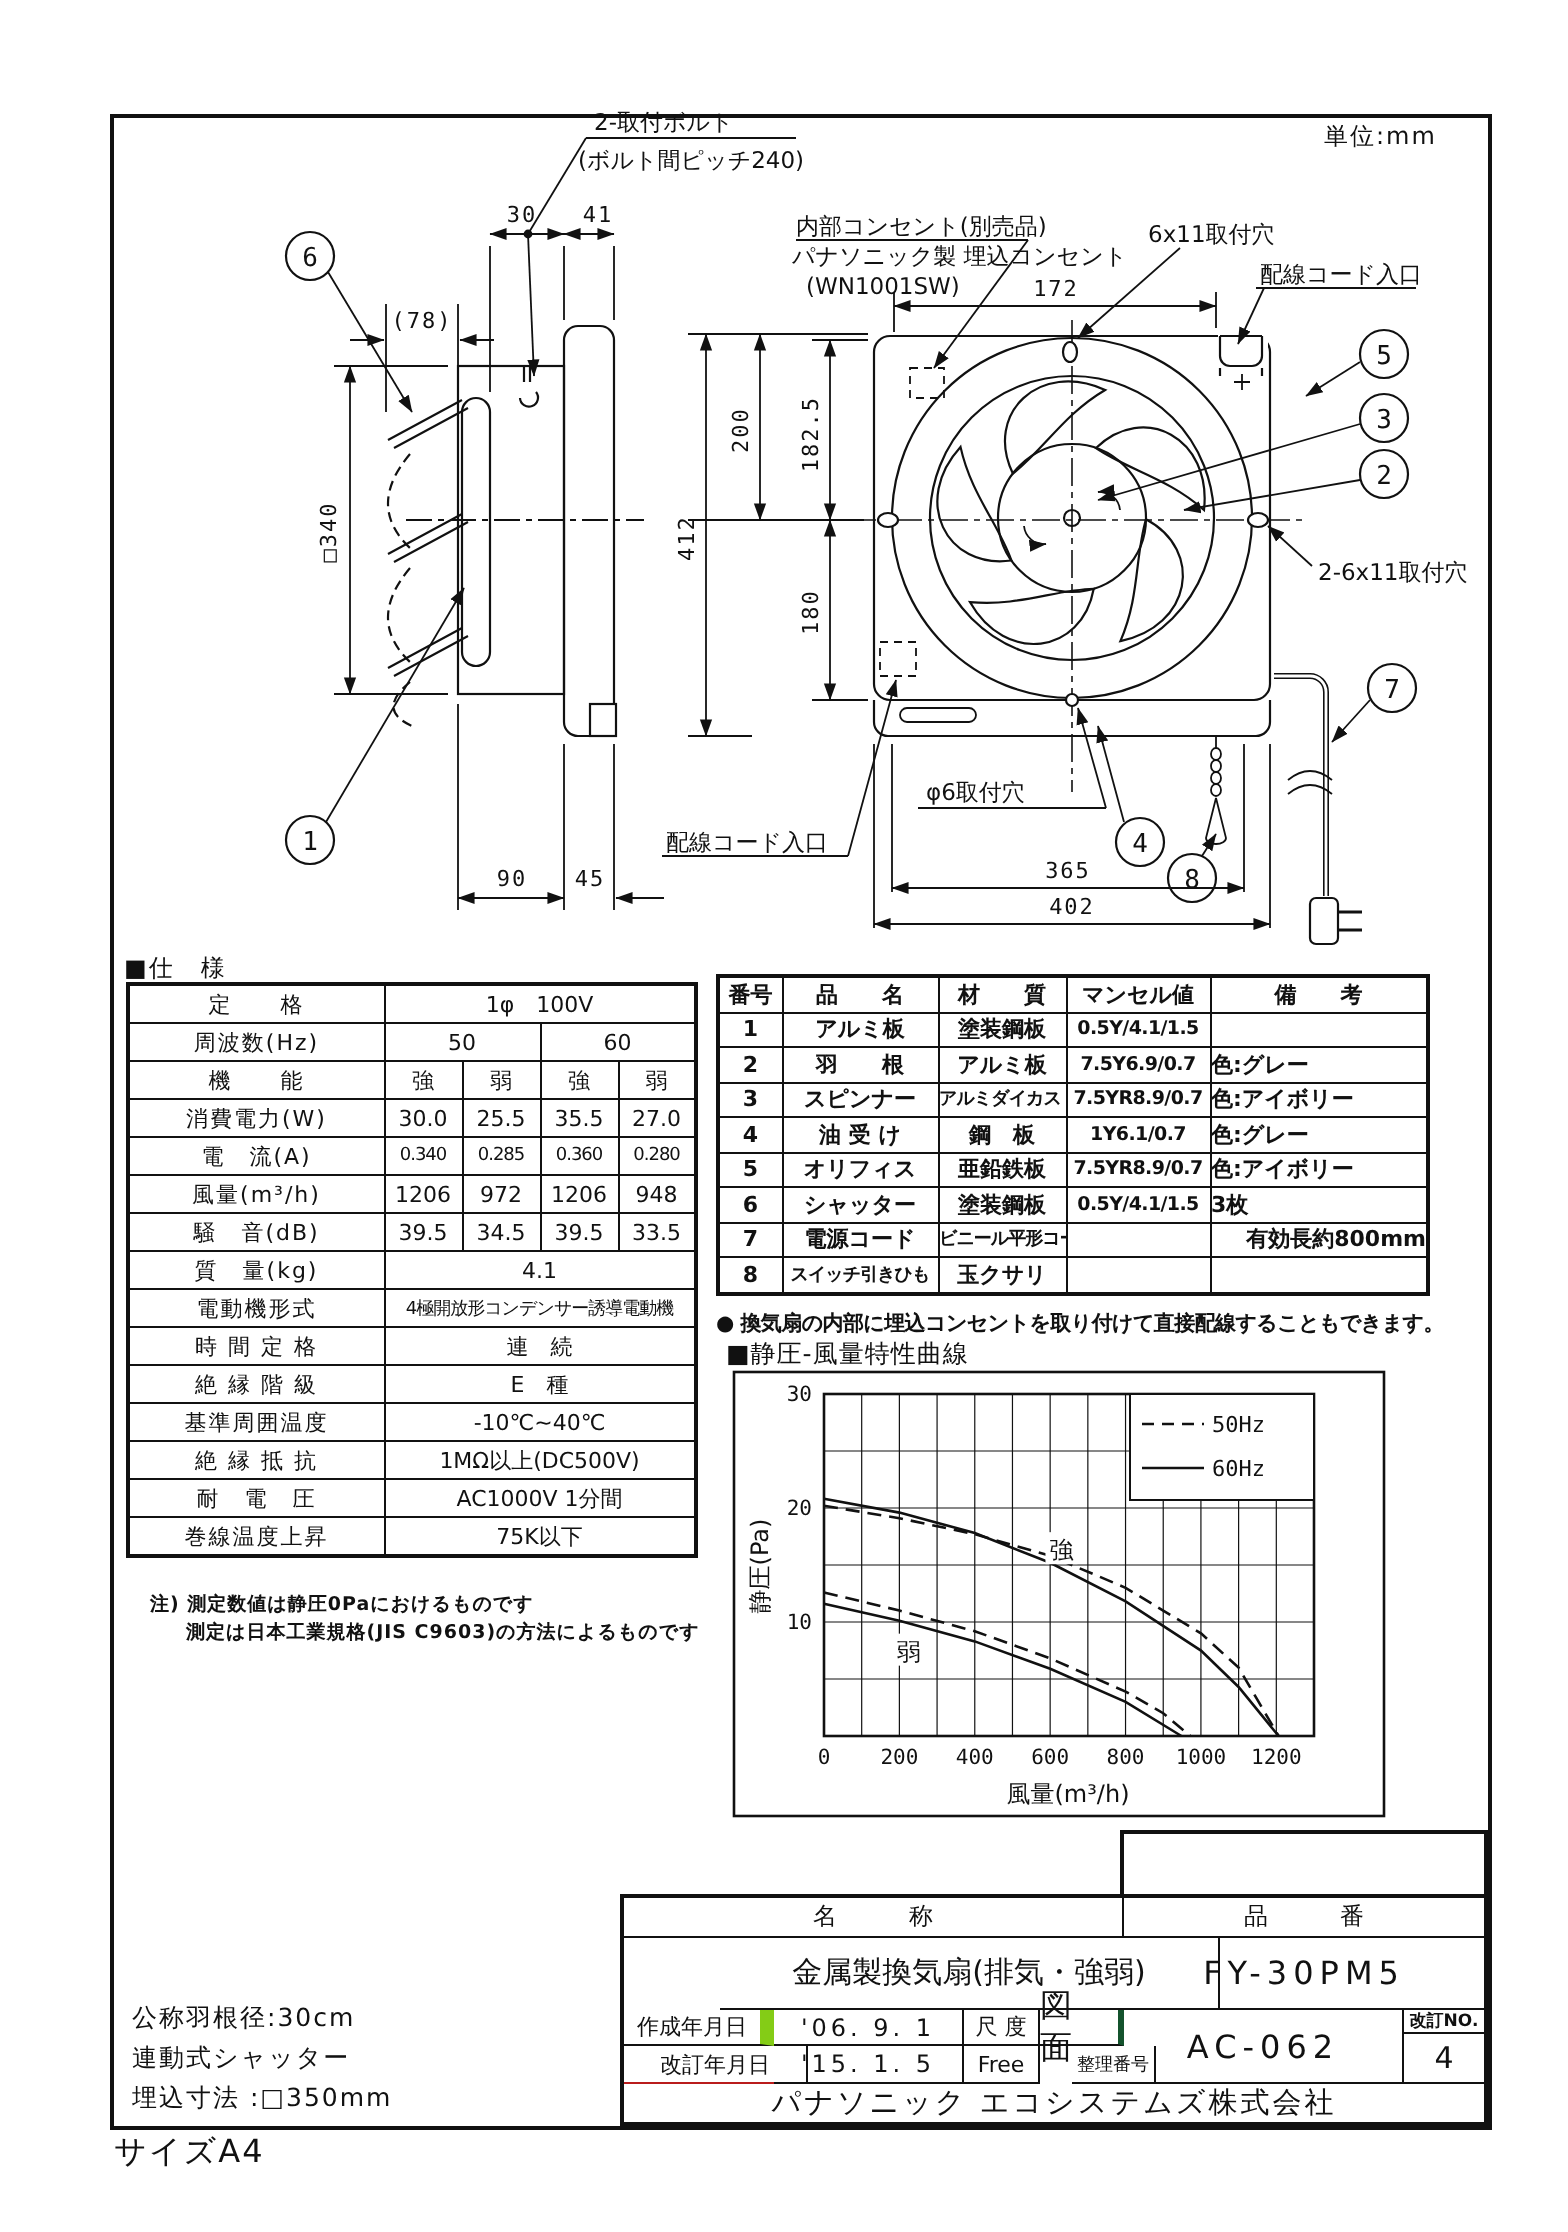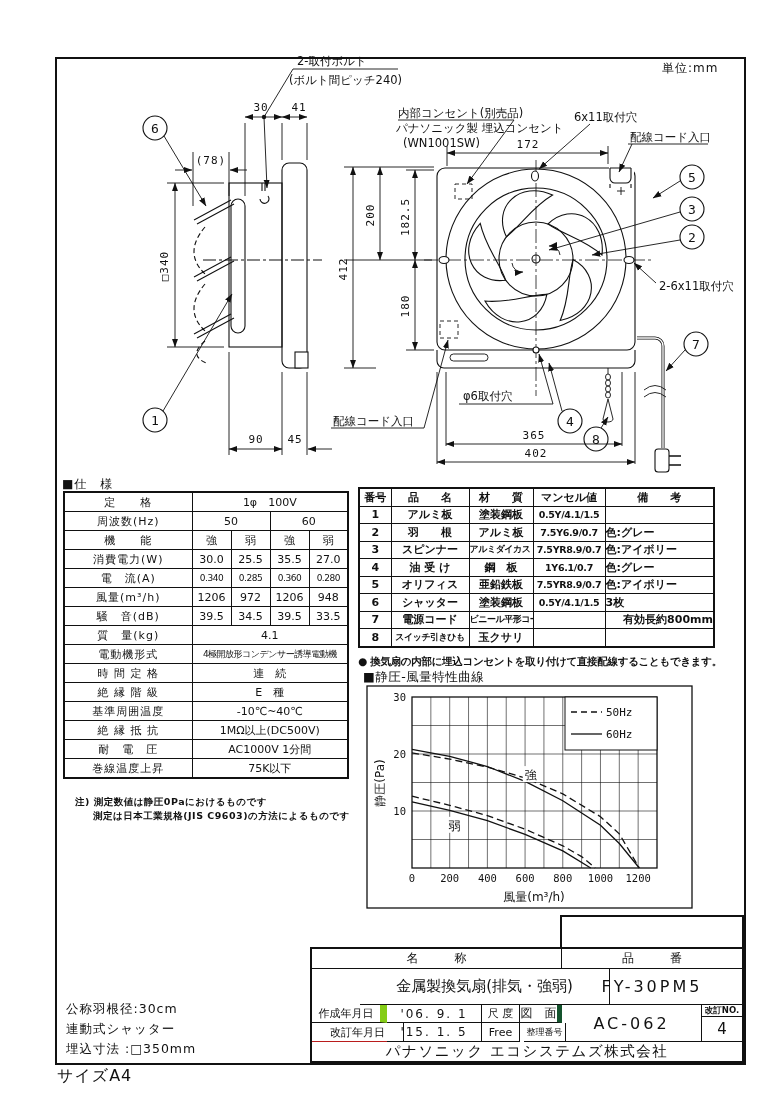--- a/index.html
+++ b/index.html
@@ -460,25 +460,25 @@
 
   <div class="abs" style="left:560px;top:915px;width:184px;height:32px;border:2px solid #111;border-bottom:none;box-sizing:border-box;"></div>
   <div class="abs" style="left:310px;top:947px;width:434px;height:116px;border:2px solid #111;box-sizing:border-box;">
     <div class="tb-cell" style="left:0;top:0;width:250px;height:20px;border-right:1px solid #111;border-bottom:1px solid #111;">名　　　称</div>
     <div class="tb-cell" style="left:250px;top:0;width:180px;height:20px;border-bottom:1px solid #111;">品　　　番</div>
     <div class="tb-cell" style="left:0;top:20px;width:250px;height:36px;border-right:1px solid #111;border-bottom:1px solid #111;font-size:15px;margin-left:48px;">金属製換気扇(排気・強弱)</div>
     <div class="tb-cell" style="left:250px;top:20px;width:180px;height:36px;border-bottom:1px solid #111;font-size:16px;letter-spacing:3px;">FY-30PM5</div>
     <div class="tb-cell" style="left:0;top:56px;width:75px;height:18px;border-right:7px solid #84cc16;border-bottom:1px solid #111;font-size:11px;">作成年月日</div>
     <div class="tb-cell" style="left:75px;top:56px;width:95px;height:18px;border-right:1px solid #111;border-bottom:1px solid #111;font-size:12px;letter-spacing:2px;">'06. 9. 1</div>
     <div class="tb-cell" style="left:170px;top:56px;width:38px;height:18px;border-right:1px solid #111;border-bottom:1px solid #111;font-size:11px;">尺 度</div>
-    <div class="tb-cell" style="left:208px;top:56px;width:42px;height:18px;border-right:5px solid #14532d;border-bottom:1px solid #111;font-size:12px;">図　面</div>
+    <div class="tb-cell" style="left:208px;top:56px;width:42px;height:18px;border-right:3px solid #14532d;border-bottom:1px solid #111;font-size:16px;">図　面</div>
     <div class="tb-cell" style="left:0;top:74px;width:92px;height:19px;border-right:1px solid #111;border-bottom:1px solid #b91c1c;font-size:11px;">改訂年月日</div>
     <div class="tb-cell" style="left:75px;top:74px;width:95px;height:19px;border-right:1px solid #111;border-bottom:1px solid #111;font-size:12px;letter-spacing:2px;">'15. 1. 5</div>
     <div class="tb-cell" style="left:170px;top:74px;width:38px;height:19px;border-right:1px solid #111;border-bottom:1px solid #111;font-size:11px;">Free</div>
-    <div class="tb-cell" style="left:212px;top:74px;width:42px;height:19px;border-right:1px solid #111;border-bottom:1px solid #111;font-size:9px;">整理番号</div>
+    <div class="tb-cell" style="left:224px;top:74px;width:42px;height:19px;border-right:1px solid #111;border-bottom:1px solid #111;font-size:9px;">整理番号</div>
     <div class="tb-cell" style="left:250px;top:56px;width:140px;height:37px;border-right:1px solid #111;border-bottom:1px solid #111;font-size:16px;letter-spacing:3px;">AC-062</div>
     <div class="tb-cell" style="left:390px;top:56px;width:40px;height:12px;border-bottom:1px solid #111;font-size:8.5px;font-weight:bold;">改訂NO.</div>
     <div class="tb-cell" style="left:390px;top:68px;width:40px;height:25px;border-bottom:1px solid #111;font-size:15px;">4</div>
     <div class="tb-cell" style="left:0;top:93px;width:430px;height:19px;font-size:14.5px;letter-spacing:1.5px;">パナソニック エコシステムズ株式会社</div>
   </div>
 
   <div class="footer-notes">
     <div>公称羽根径:30cm</div>
     <div>連動式シャッター</div>
     <div>埋込寸法 :□350mm</div>

